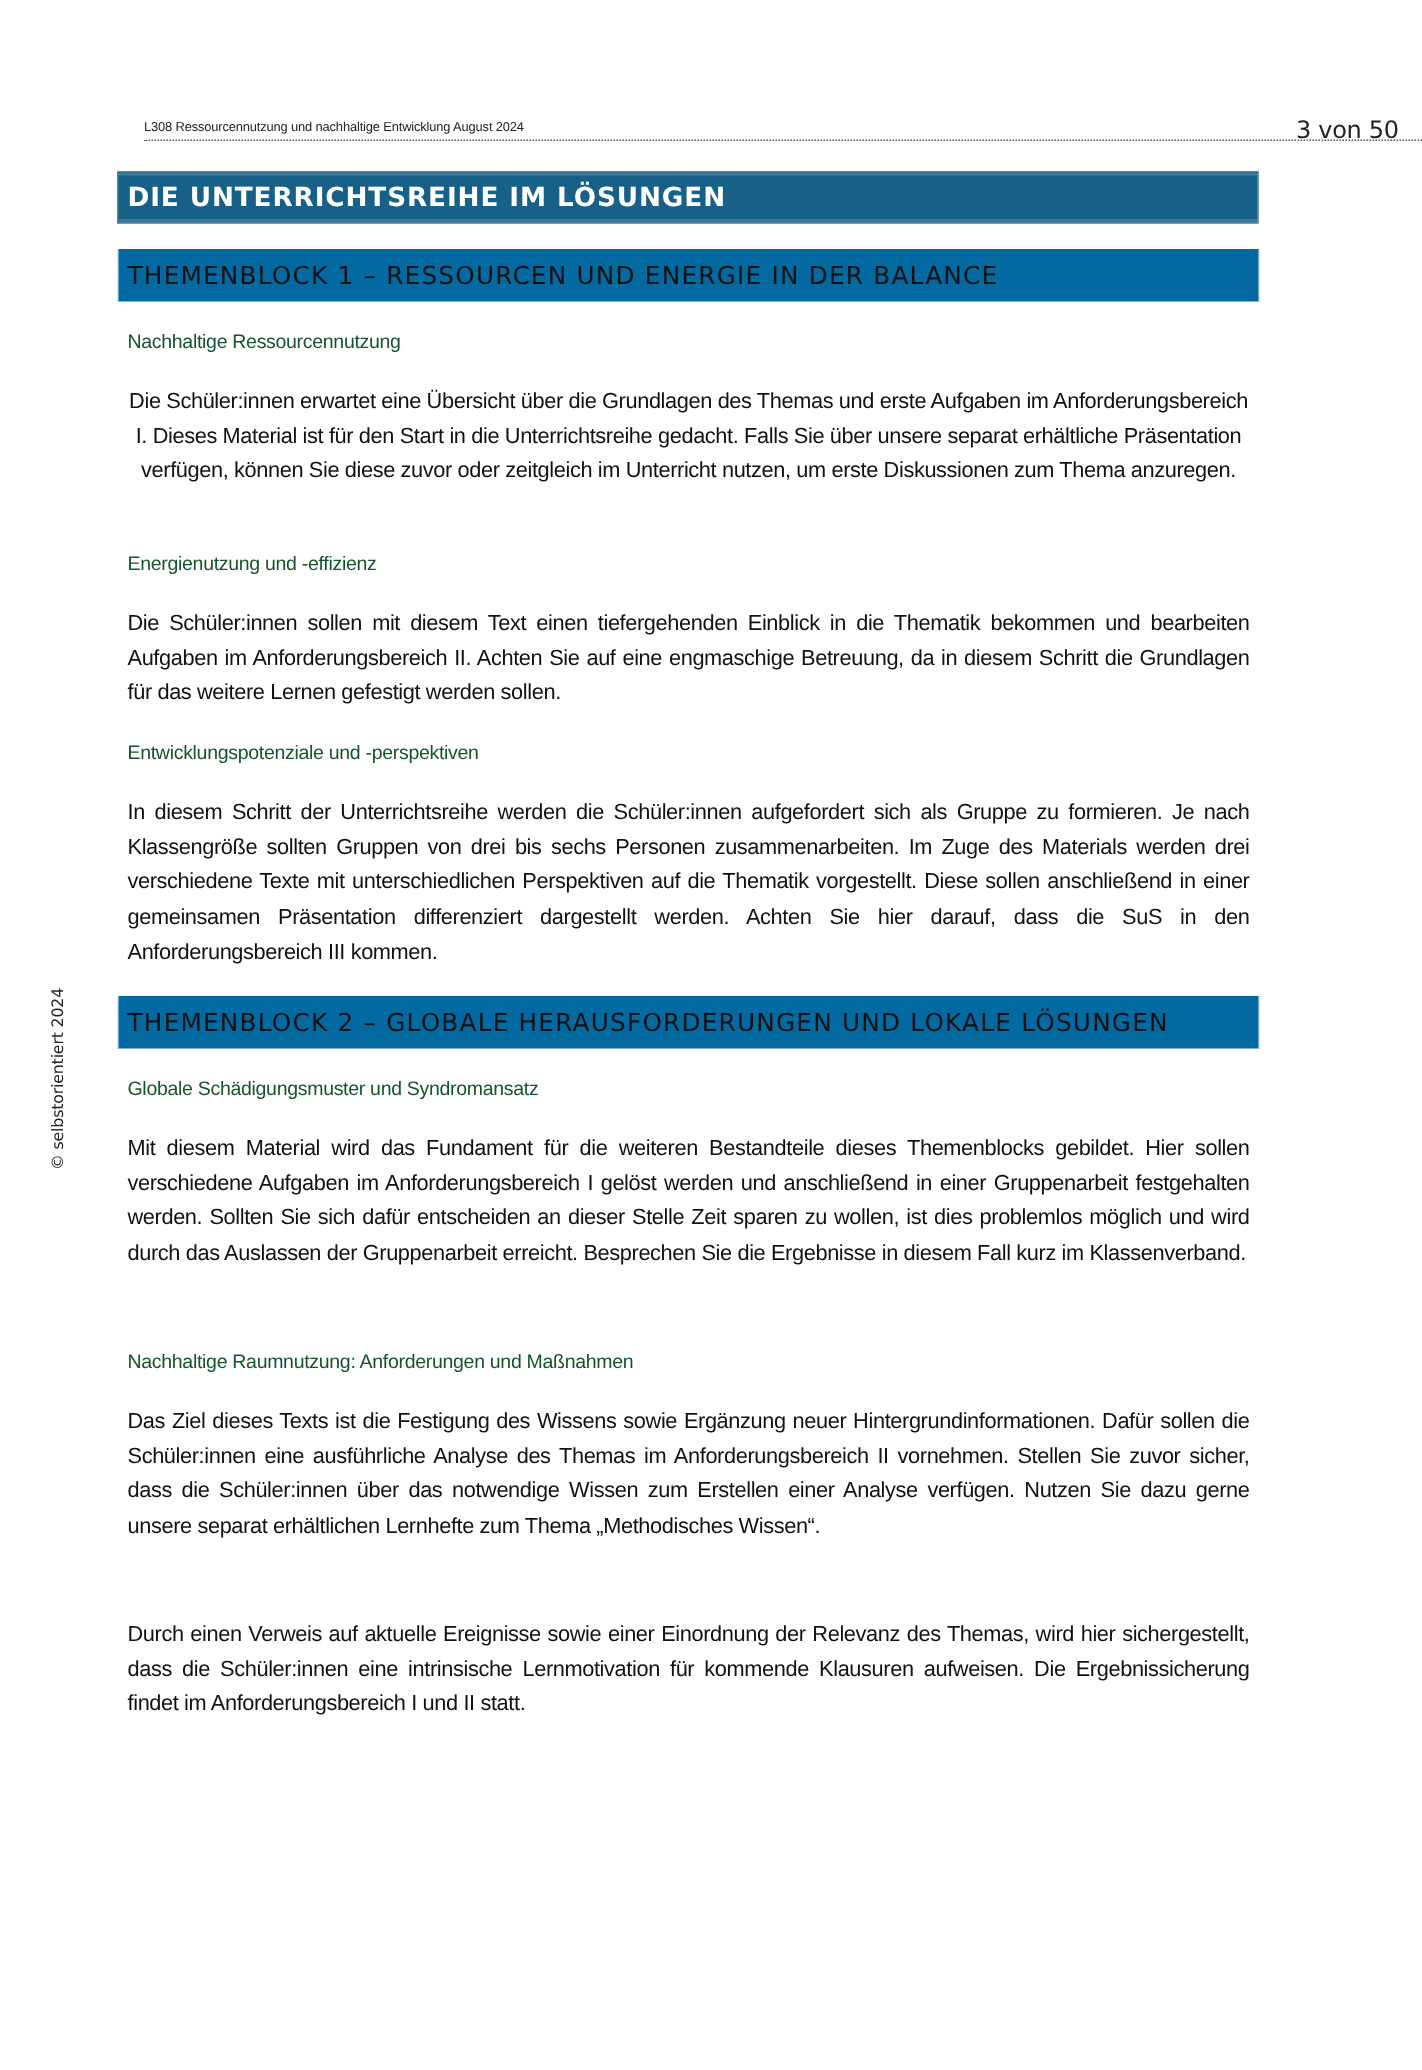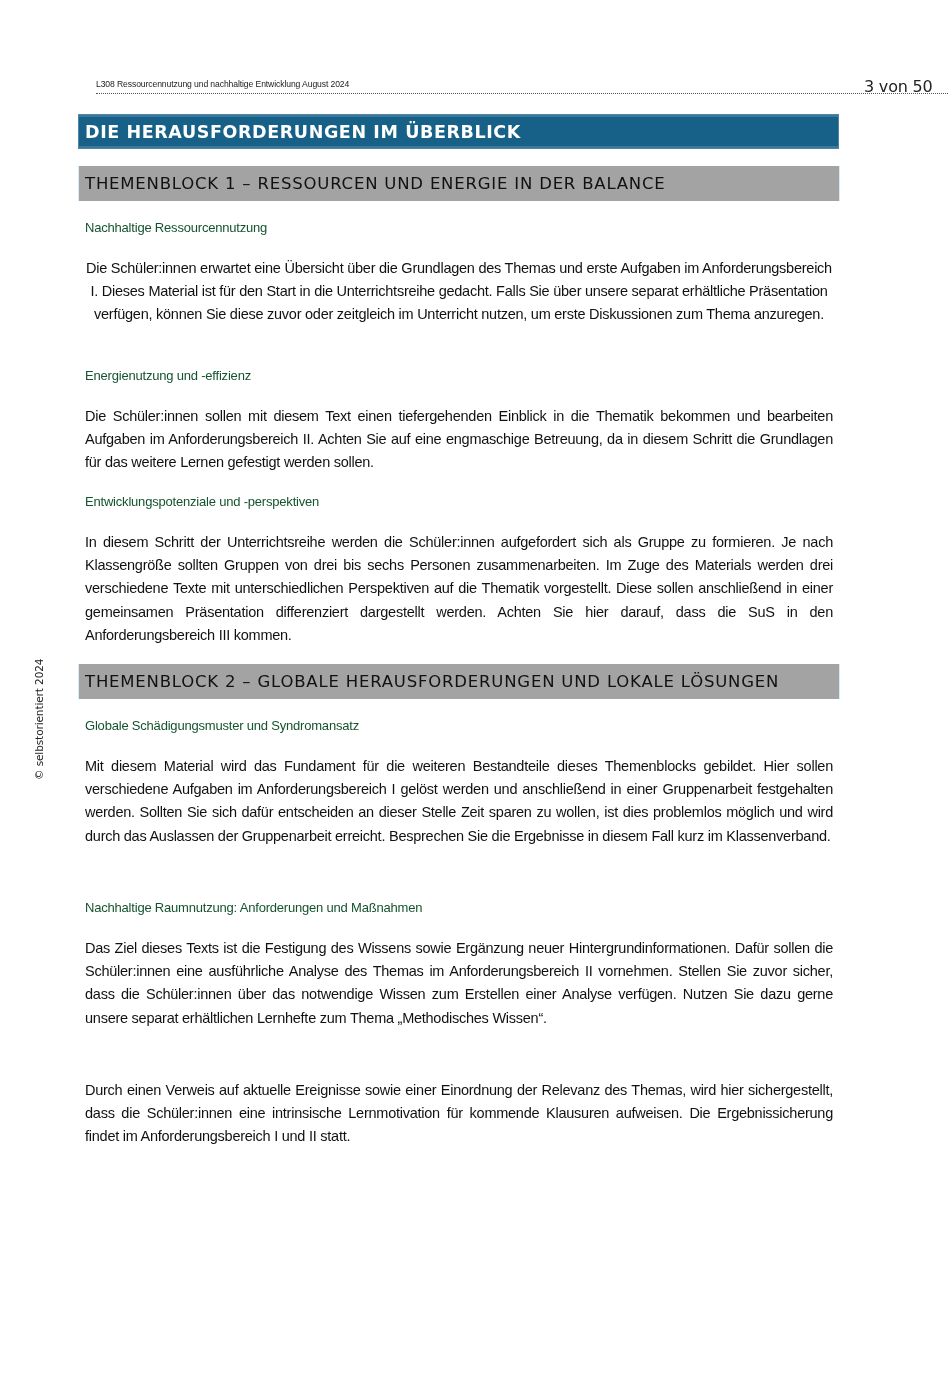--- a/index.html
+++ b/index.html
@@ -73,21 +73,21 @@
       font-weight: bold;
       color: #ffffff;
       letter-spacing: 0.6px;
       font-family: "DejaVu Sans", sans-serif;
     }
     .block-box {
       position: absolute;
       left: 78px;
       width: 762px;
       height: 35px;
-      background: #a3a3a3;
+      background: #0369a1;
       box-sizing: border-box;
       border-left: 1px solid #d4ecf8;
       border-right: 1px solid #d4ecf8;
     }
     .block-box .block-text {
       position: absolute;
       left: 6px;
       top: 8px;
       font-size: 16.5px;
       color: #111111;
@@ -124,21 +124,21 @@
 <body>
 
 <div class="page-header">
   <span class="doc-title">L308 Ressourcennutzung und nachhaltige Entwicklung August 2024</span>
   <span class="page-number">3 von 50</span>
 </div>
 
 <div class="side-copyright">© selbstorientiert 2024</div>
 
 <div class="main-title-box">
-  <span class="title-text">DIE HERAUSFORDERUNGEN IM ÜBERBLICK</span>
+  <span class="title-text">DIE UNTERRICHTSREIHE IM LÖSUNGEN</span>
 </div>
 
 <div class="block-box" style="top:166px;">
   <span class="block-text">THEMENBLOCK 1 – RESSOURCEN UND ENERGIE IN DER BALANCE</span>
 </div>
 
 <div class="content" style="top:218px;">
   <p class="section-heading">Nachhaltige Ressourcennutzung</p>
   <p class="section-body left" style="margin-top:19px;">Die Schüler:innen erwartet eine Übersicht über die Grundlagen des Themas und erste Aufgaben im Anforderungsbereich I. Dieses Material ist für den Start in die Unterrichtsreihe gedacht. Falls Sie über unsere separat erhältliche Präsentation verfügen, können Sie diese zuvor oder zeitgleich im Unterricht nutzen, um erste Diskussionen zum Thema anzuregen.</p>
 </div>

